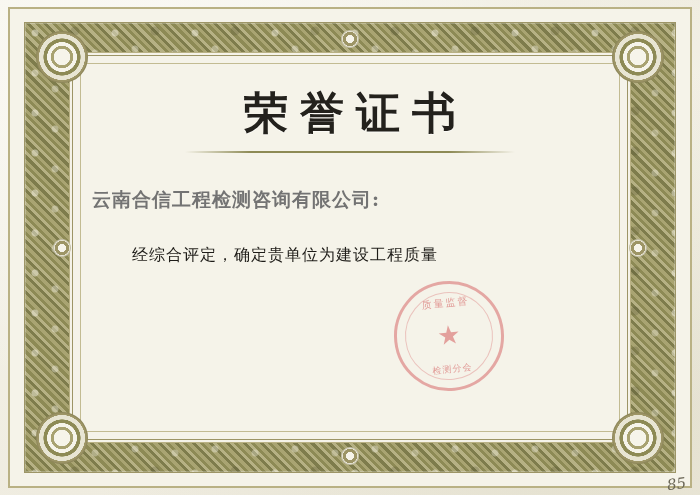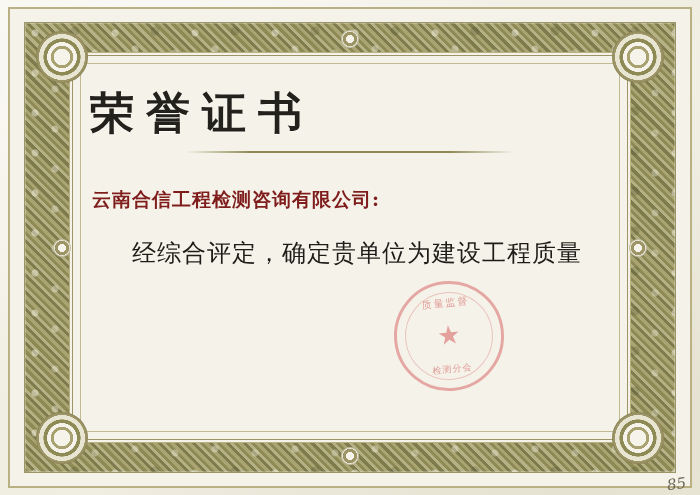--- a/index.html
+++ b/index.html
@@ -126,21 +126,21 @@
   
   .content {
     position: absolute;
     left: 78px;
     top: 62px;
     right: 78px;
     bottom: 62px;
   }
 
   .cert-title {
-    text-align: left;
+    text-align: center;
     margin-top: 22px;
     font-family: "DejaVu Serif", serif;
     font-size: 44px;
     font-weight: bold;
     letter-spacing: 12px;
     color: #23211c;
     text-indent: 12px;
     text-shadow: 0 1px 0 rgba(255,255,255,0.6);
   }
   .title-rule {
@@ -148,28 +148,28 @@
     height: 2px;
     margin: 8px auto 0 auto;
     background: linear-gradient(90deg, rgba(150,145,105,0) 0%, #8d8a55 20%, #8d8a55 80%, rgba(150,145,105,0) 100%);
   }
 
   .recipient {
     margin: 34px 0 0 14px;
     font-family: "DejaVu Serif", serif;
     font-size: 19px;
     font-weight: bold;
-    color: #7f1d1d;
+    color: #737373;
     letter-spacing: 1px;
   }
 
   .body-text {
     margin: 22px 10px 0 14px;
-    font-family: Liberation Mono, monospace;
-    font-size: 24px;
+    font-family: Liberation Sans, sans-serif;
+    font-size: 16px;
     line-height: 40px;
     color: #1e1c18;
     letter-spacing: 1px;
   }
   .body-text .indent { display: inline-block; width: 40px; }
 
   .validity {
     margin: 30px 0 0 14px;
     font-family: "DejaVu Sans", sans-serif;
     font-size: 13px;

